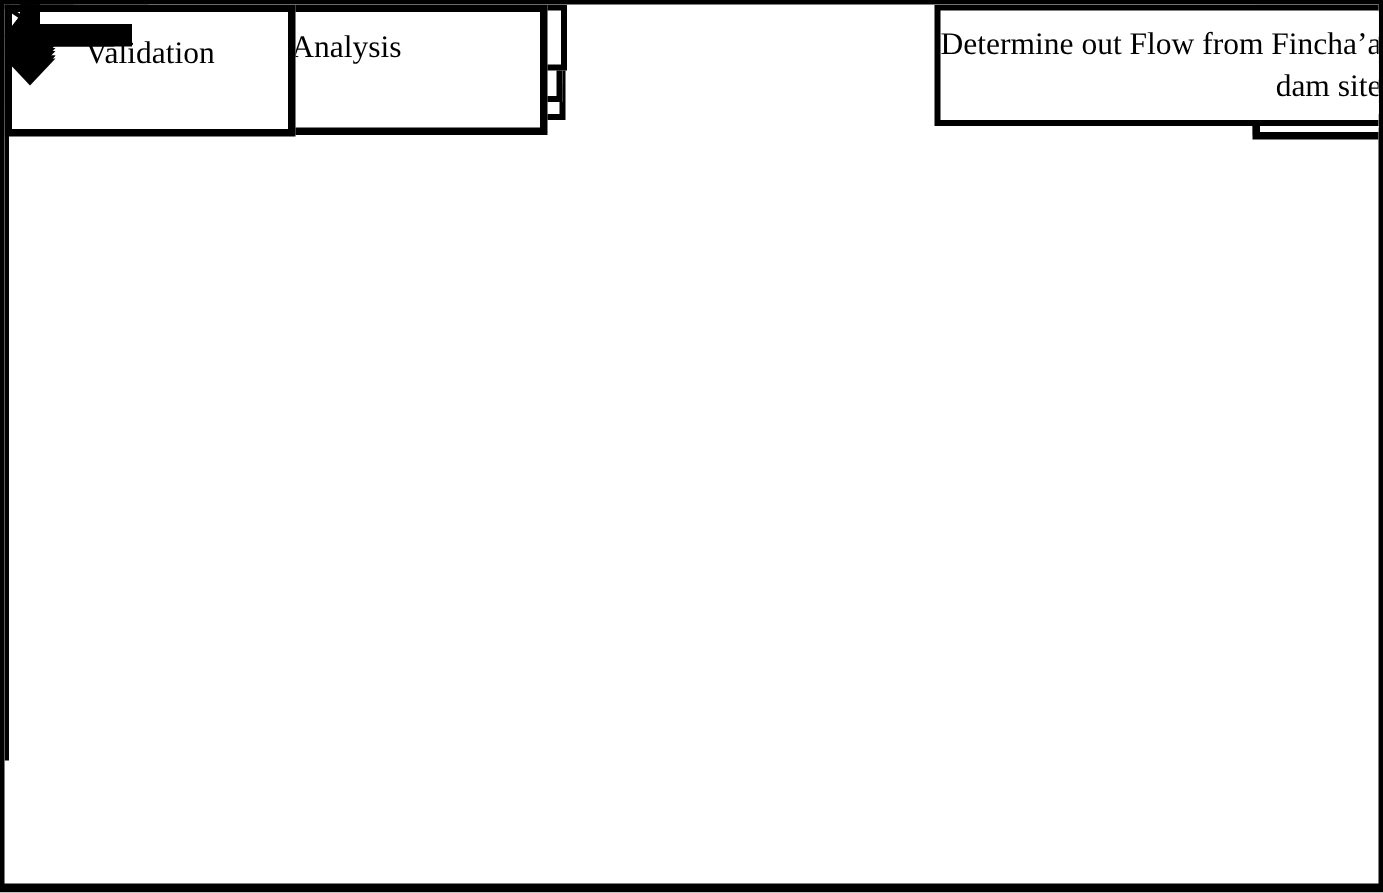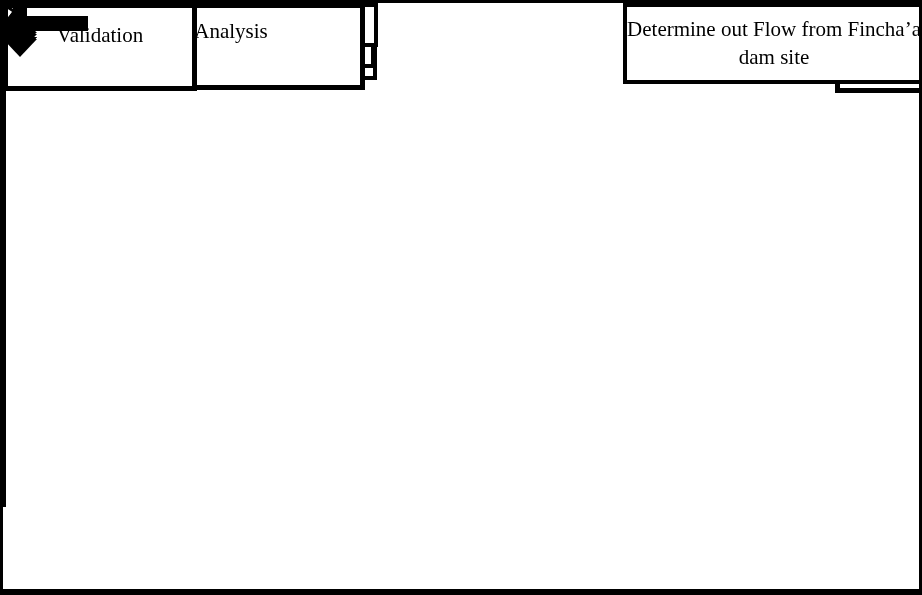--- a/index.html
+++ b/index.html
@@ -15,21 +15,21 @@
     color:#000;
   }
   .node{
     position:absolute;
     background:#fff;
     border:4px solid #000;
     box-sizing:border-box;
     display:flex;
     align-items:center;
     justify-content:center;
-    text-align:center;
+    text-align:right;
     font-size:21px;
     line-height:1.3;
     white-space:pre-line;
   }
   .b5{border-width:5px;}
   .top-align{align-items:flex-start;}
   
   #spatial   {left:0;   top:6;   width:374px; height:77px;}
   #watershed {left:0;   top:118; width:372px; height:53px;}
   #hrus      {left:0;   top:221; width:372px; height:65px;}

